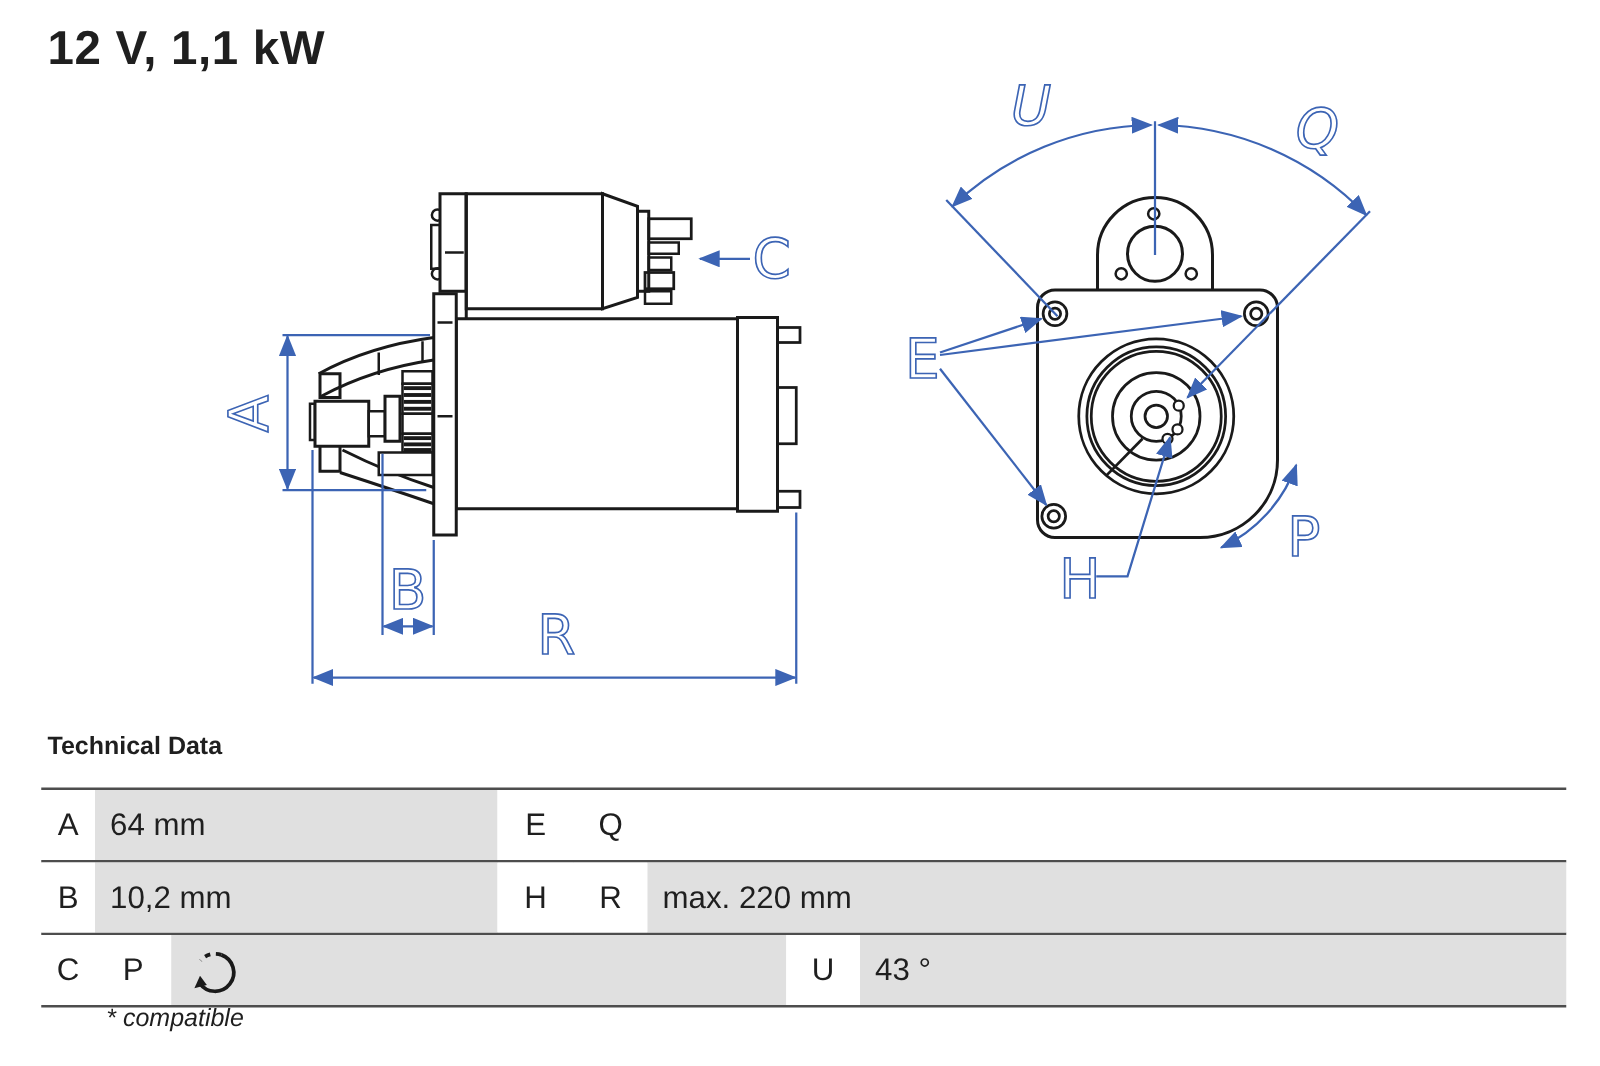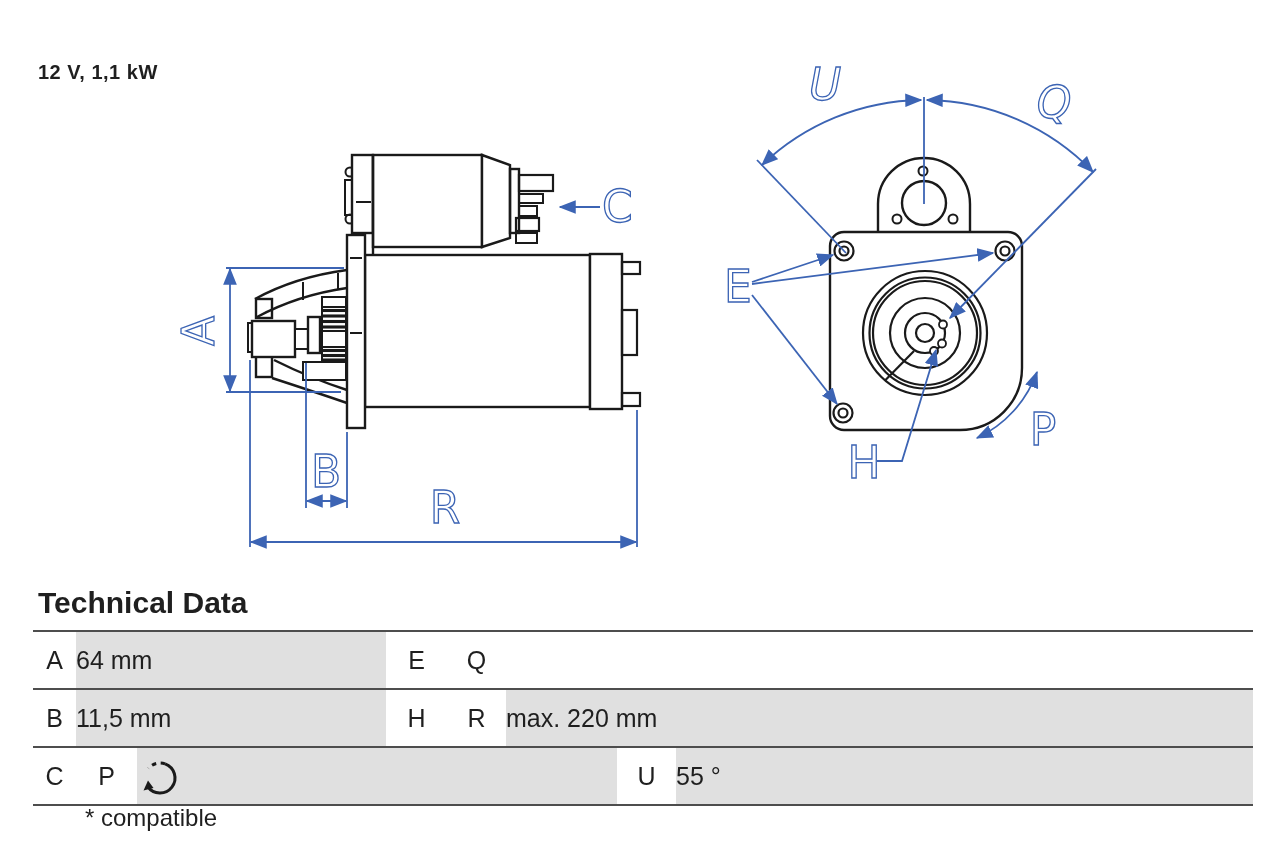--- a/index.html
+++ b/index.html
@@ -2,44 +2,43 @@
 <html><head>
 <meta charset="utf-8">
 <style>
   html,body{margin:0;padding:0;}
   body{
     width:1280px;height:853px;position:relative;background:#ffffff;
     font-family:"Liberation Sans","DejaVu Sans",sans-serif;color:#1f1f1f;
     overflow:hidden;
   }
   .page-title{
-    position:absolute;left:38px;top:18px;font-size:20px;font-weight:bold;
+    position:absolute;left:38px;top:18px;font-size:38px;font-weight:bold;
     letter-spacing:0.5px;
-    margin-top:43px;
   }
   .drawing{position:absolute;left:0;top:0;width:1280px;height:575px;}
   .tech-heading{
-    position:absolute;left:38px;top:586px;font-size:30px;font-weight:bold;
+    position:absolute;left:38px;top:586px;font-size:20px;font-weight:bold;
   }
   .tech-table{
     position:absolute;left:33px;top:630px;width:1220px;
     border-top:2px solid #4d4d4d;
   }
   .t-row{display:flex;height:56px;border-bottom:2px solid #4d4d4d;align-items:stretch;}
   .cell{display:flex;align-items:center;font-size:25px;line-height:1;}
   .key{justify-content:center;background:#ffffff;}
-  .val{background:#e0e0e0;}
+  .val{background:#e0e0e0;padding-left:12px;}
   .k1{width:43px;}
   .v1{width:310px;}
   .k2{width:61px;}
   .v2{width:480px;}
   .k3{width:59px;}
   .v3{flex:1;}
   .footnote{
-    position:absolute;left:85px;top:804px;font-size:24px;
+    position:absolute;left:85px;top:804px;font-size:20px;font-style:italic;
   }
   .rot-icon{display:block;}
   svg text.dim{
     font-family:"DejaVu Sans","Liberation Sans",sans-serif;
     fill:none;stroke:#3c64b4;stroke-width:1.3px;
   }
 </style>
 </head>
 <body>
 
@@ -215,33 +214,33 @@
 
 <div class="tech-table">
   <div class="t-row">
     <div class="cell key k1">A</div>
     <div class="cell val v1">64 mm</div>
     <div class="cell key k2">E</div>
     <div class="cell key k3">Q</div>
   </div>
   <div class="t-row">
     <div class="cell key k1">B</div>
-    <div class="cell val v1">11,5 mm</div>
+    <div class="cell val v1">10,2 mm</div>
     <div class="cell key k2">H</div>
     <div class="cell key k3">R</div>
     <div class="cell val v3">max. 220 mm</div>
   </div>
   <div class="t-row">
     <div class="cell key k1">C</div>
     <div class="cell key k2">P</div>
     <div class="cell val v2">
       <svg class="rot-icon" width="46" height="50" viewBox="0 0 46 50">
         <path d="M 28.1,12.9 A 15,15 0 1 1 10.7,35.6" fill="none" stroke="#1a1a1a" stroke-width="3"></path>
         <path d="M 28.1,12.9 A 15,15 0 0 0 11.5,17.4" fill="none" stroke="#1a1a1a" stroke-width="3" stroke-dasharray="4.5 4.5"></path>
         <polygon points="6.5,39.5 16.5,37 11,29.5" fill="#1a1a1a"></polygon>
       </svg>
     </div>
     <div class="cell key k3">U</div>
-    <div class="cell val v3">55 °</div>
+    <div class="cell val v3">43 °</div>
   </div>
 </div>
 
 <div class="footnote">* compatible</div>
 
 </body></html>

